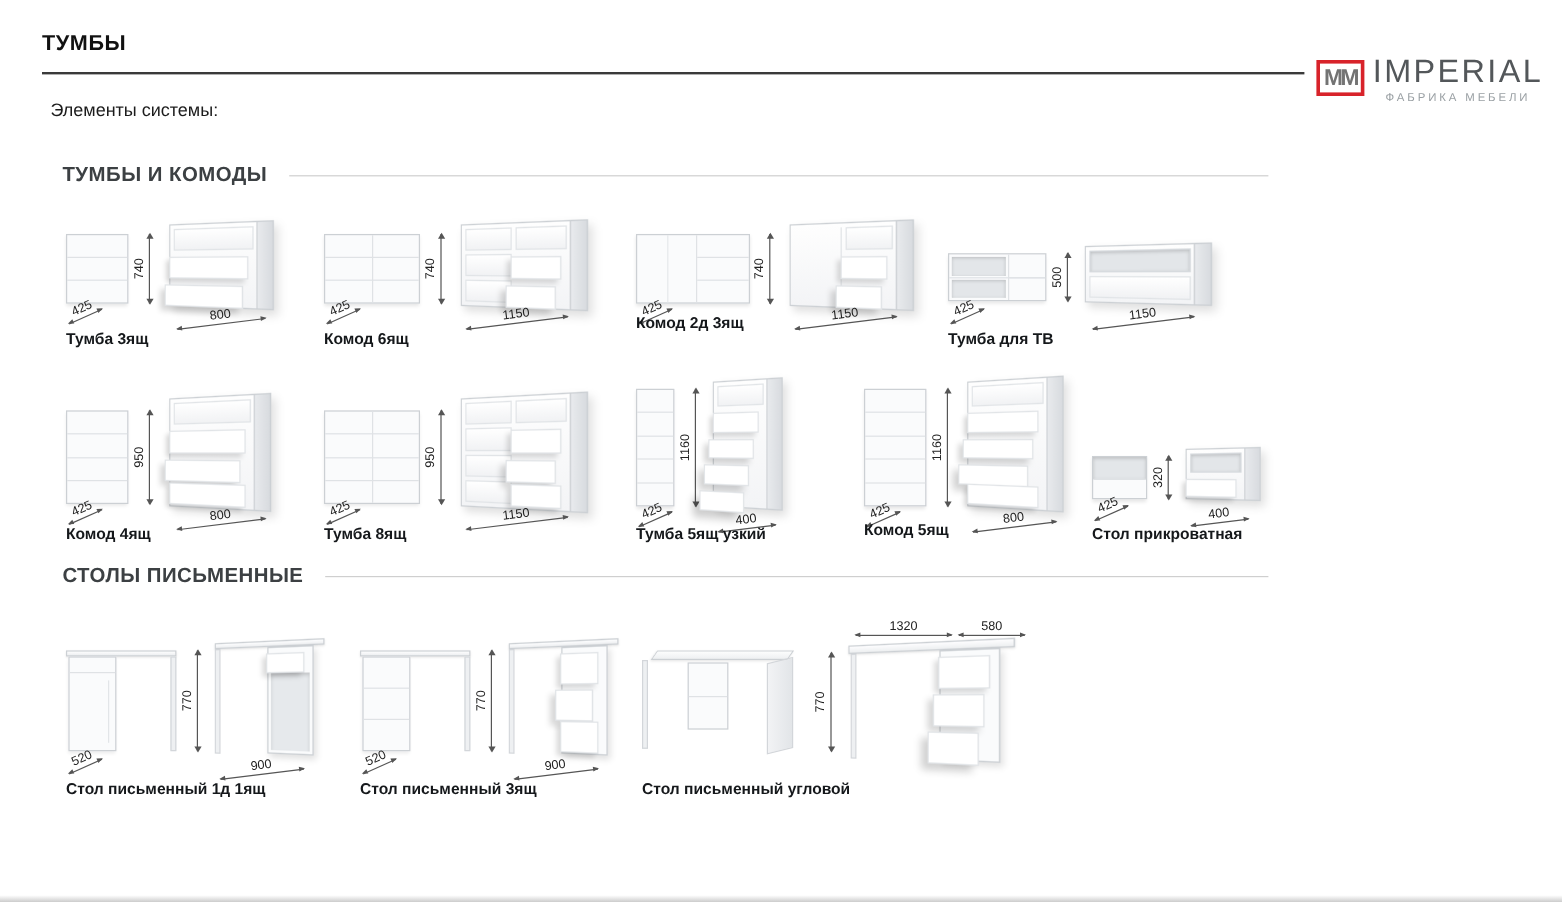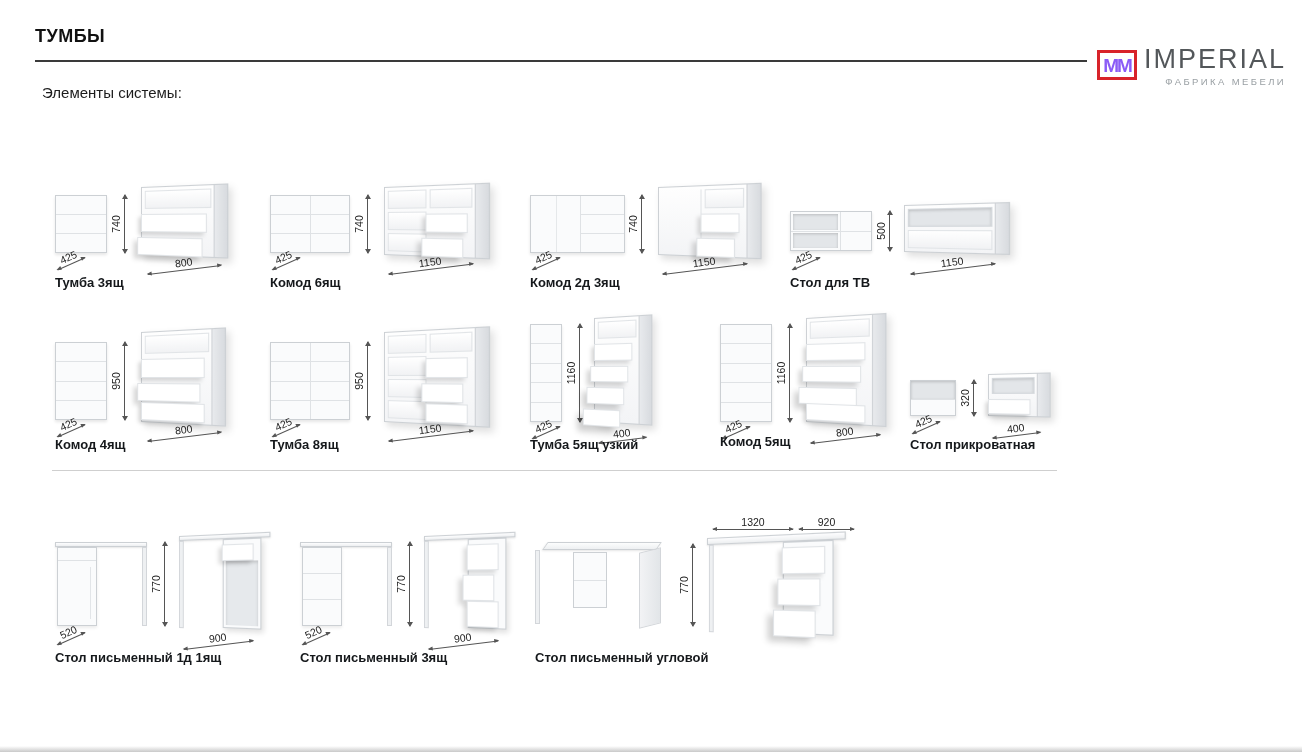--- a/index.html
+++ b/index.html
@@ -6,22 +6,22 @@
   html,body{width:1302px;height:752px}
   body{position:relative;background:#fff;font-family:"Liberation Sans",sans-serif;overflow:hidden;color:#1a1a1a}
   .page{position:absolute;inset:0;background:#fff}
   .page-bottom{position:absolute;left:0;right:0;bottom:0;height:6px;background:linear-gradient(180deg,#ffffff,#c9c9c9)}
 
   
   .title{position:absolute;left:35px;top:26px;font-size:18px;font-weight:bold;letter-spacing:.5px;color:#111}
   .rule{position:absolute;left:35px;top:60px;width:1052px;height:2px;background:#3a3a3a}
   .subtitle{position:absolute;left:42px;top:84px;font-size:15px;color:#1c1c1c}
   .logo{position:absolute;right:16px;top:46px;display:flex;align-items:flex-start;gap:7px}
-  .logo-mark{border:3px solid #d8232a;color:#8b5cf6;font-weight:800;font-size:19px;line-height:1;padding:3px 3px 2px;letter-spacing:-2px;margin-top:4px}
-  .logo-text{display:flex;flex-direction:column;align-items:flex-end}
+  .logo-mark{border:3px solid #d8232a;color:#737373;font-weight:800;font-size:19px;line-height:1;padding:3px 3px 2px;letter-spacing:-2px;margin-top:4px}
+  .logo-text{display:flex;flex-direction:column;align-items:center}
   .logo-brand{font-size:27px;color:#53575a;letter-spacing:2px;line-height:1}
   .logo-tag{font-size:9.5px;color:#9aa0a4;letter-spacing:2.4px;margin-top:3px}
 
   
   .section{position:absolute;left:52px;width:1005px;display:flex;align-items:center;gap:18px}
   .section h2{font-size:17px;font-weight:bold;color:#3c4043;letter-spacing:.4px;white-space:nowrap}
   .section .sline{flex:1;height:1px;background:#cfcfcf}
 
   
   .card{position:absolute}
@@ -82,20 +82,24 @@
   <div class="rule"></div>
   <div class="logo">
     <div class="logo-mark">MM</div>
     <div class="logo-text">
       <div class="logo-brand">IMPERIAL</div>
       <div class="logo-tag">ФАБРИКА МЕБЕЛИ</div>
     </div>
   </div>
   <div class="subtitle">Элементы системы:</div>
 
+  <div class="section" style="top:136px">
+    <h2>ТУМБЫ И КОМОДЫ</h2>
+    <i class="sline"></i>
+  </div>
 
   <div class="card" style="left:55px;top:185px;width:175px;height:110px">
     <div class="front" style="left:0;top:10px;width:52px;height:58px">
         <div class="dr"></div>
         <div class="dr"></div>
         <div class="dr"></div>
       </div>
     <div class="vdim" style="left:60px;top:10px;height:58px">
         <i class="vl"></i>
         <span class="vt">740</span>
@@ -173,21 +177,21 @@
         </div>
     </div>
     <div class="hdim ddim" style="left:0;top:72px;width:30px">
         <b>425</b>
         <i class="hl"></i>
       </div>
     <div class="hdim wdim" style="left:132px;top:76px;width:85px">
         <b>1150</b>
         <i class="hl"></i>
       </div>
-    <div class="pname" style="top:90px">Комод 2д 3ящ</div>
+    <div class="pname" style="top:76px">Комод 2д 3ящ</div>
   </div>
 
   <div class="card" style="left:790px;top:185px;width:225px;height:110px">
     <div class="front" style="left:0;top:26px;width:82px;height:40px;display:block">
       <div class="nich" style="position:absolute;left:2px;top:2px;width:45px;height:16px"></div>
       <div class="nich" style="position:absolute;left:2px;top:21px;width:45px;height:15px"></div>
       <i style="position:absolute;left:0;right:0;top:19px;height:1px;background:#dfe2e5"></i>
       <i style="position:absolute;left:49px;top:0;bottom:0;width:1px;background:#dfe2e5"></i>
       <i style="position:absolute;left:50px;right:0;top:19px;height:1px;background:#dfe2e5"></i>
     </div>
@@ -200,21 +204,21 @@
       <div class="dr"></div>
     </div>
     <div class="hdim ddim" style="left:0;top:72px;width:30px">
         <b>425</b>
         <i class="hl"></i>
       </div>
     <div class="hdim wdim" style="left:120px;top:76px;width:85px">
         <b>1150</b>
         <i class="hl"></i>
       </div>
-    <div class="pname" style="top:90px">Стол для ТВ</div>
+    <div class="pname" style="top:90px">Тумба для ТВ</div>
   </div>
 
   <div class="card" style="left:55px;top:318px;width:175px;height:135px">
     <div class="front" style="left:0;top:24px;width:52px;height:78px">
         <div class="dr"></div>
         <div class="dr"></div>
         <div class="dr"></div>
         <div class="dr"></div>
       </div>
     <div class="vdim" style="left:60px;top:24px;height:78px">
@@ -352,20 +356,21 @@
         <i class="hl"></i>
       </div>
     <div class="hdim wdim" style="left:82px;top:107px;width:48px">
         <b>400</b>
         <i class="hl"></i>
       </div>
     <div class="pname" style="top:119px">Стол прикроватная</div>
   </div>
 
   <div class="section" style="top:470px">
+    <h2>СТОЛЫ ПИСЬМЕННЫЕ</h2>
     <i class="sline"></i>
   </div>
 
   <div class="card" style="left:55px;top:528px;width:210px;height:140px">
     <div class="deskf" style="left:0;top:14px;width:92px;height:84px">
       <i class="dk-top"></i>
       <div class="cab" style="left:2px;width:40px">
         <div class="topdr"></div>
         <div class="doorp"></div>
       </div>
@@ -435,21 +440,21 @@
       <div style="position:absolute;left:38px;top:10px;width:34px;height:56px;border:1px solid #ccd0d4;background:#fafbfc">
         <i style="position:absolute;left:0;right:0;top:50%;height:1px;background:#dfe2e5"></i>
       </div>
       <i style="position:absolute;right:6px;top:8px;width:22px;height:76px;background:linear-gradient(90deg,#f2f3f5,#e2e5e8);border:1px solid #d3d6da;transform:skewY(-14deg)"></i>
     </div>
     <div class="hdim wdim" style="left:178px;top:-12px;width:80px;transform:rotate(0deg)">
         <b>1320</b>
         <i class="hl"></i>
       </div>
     <div class="hdim wdim" style="left:264px;top:-12px;width:55px;transform:rotate(0deg)">
-        <b>920</b>
+        <b>580</b>
         <i class="hl"></i>
       </div>
     <div class="vdim" style="left:148px;top:16px;height:82px">
         <i class="vl"></i>
         <span class="vt">770</span>
       </div>
     <div class="deskp" style="left:172px;top:10px;width:128px;height:94px">
       <i class="dk-top" style="height:7px"></i>
       <i class="dk-side" style="left:2px;top:7px"></i>
       <div class="ped" style="right:10px;width:44px;top:7px">

